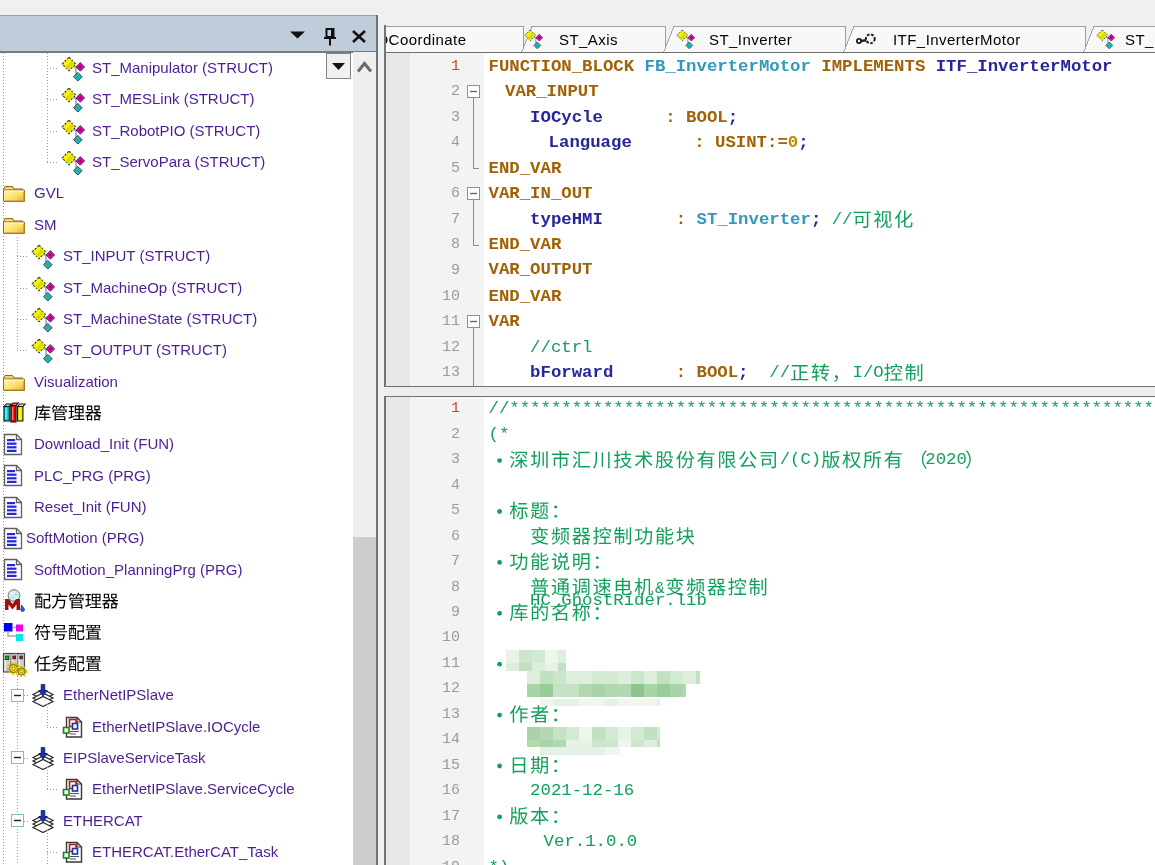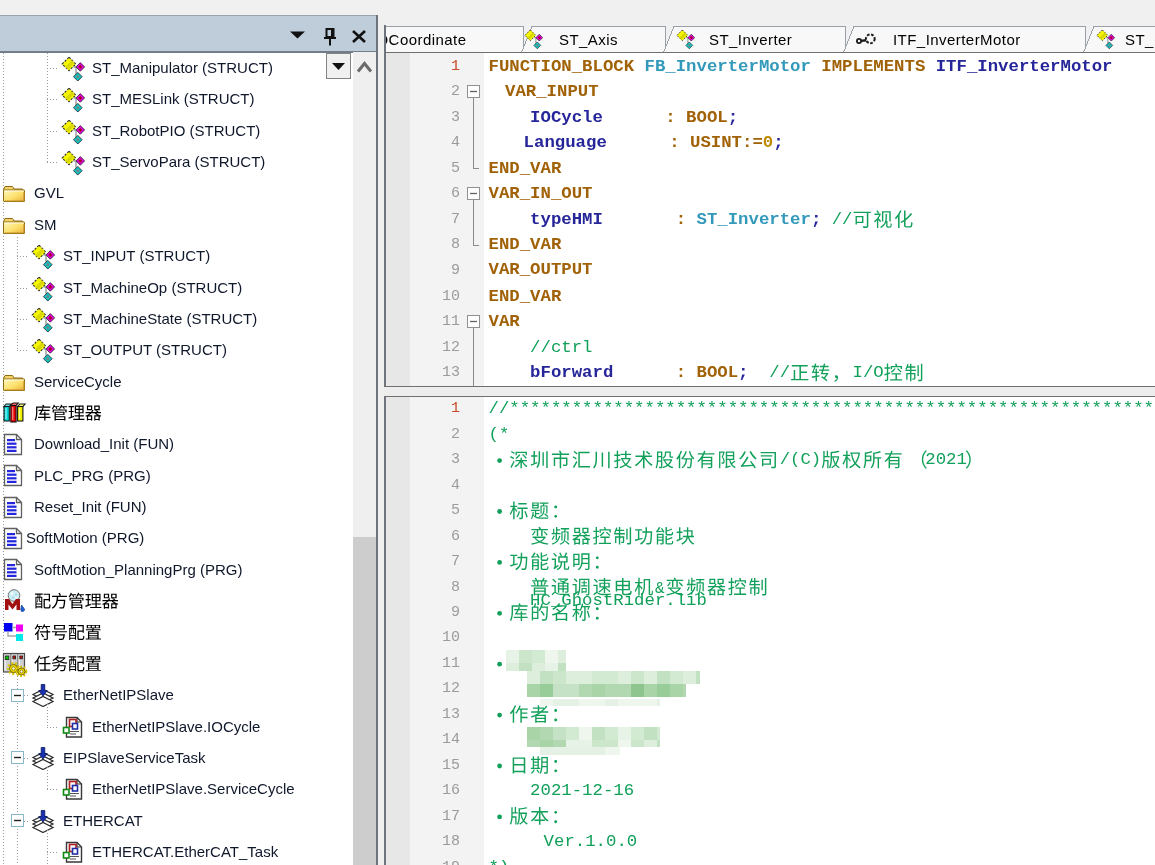--- a/index.html
+++ b/index.html
@@ -1,18 +1,18 @@
 <!DOCTYPE html>
 <html><head><meta charset="utf-8"><style>
 
 *{margin:0;padding:0;box-sizing:border-box}
 html,body{width:1155px;height:865px;background:#f0f0f0;overflow:hidden;position:relative;
  font-family:"Liberation Sans",sans-serif}
 .ab{position:absolute}
-.lbl{font:15px "Liberation Sans",sans-serif;color:#0f172a;white-space:pre}
+.lbl{font:15px "Liberation Sans",sans-serif;color:#4c1d95;white-space:pre}
 .code{font:bold 17.33px "Liberation Mono",monospace;white-space:pre;letter-spacing:0}
 .cmt{color:#11a05a;font-weight:normal}
 .kw{color:#a16207}
 .id{color:#26269a}
 .ty{color:#3399bb}
 .nm{color:#c08a00}
 .ln{font:15px "Liberation Mono",monospace;color:#9b9b9b;text-align:right;width:58px}
 .dotv{width:1px;background-image:repeating-linear-gradient(to bottom,#9a9a9a 0 1px,transparent 1px 3px)}
 .doth{height:1px;background-image:repeating-linear-gradient(to right,#9a9a9a 0 1px,transparent 1px 3px)}
 .tabt{font:15px "Liberation Sans",sans-serif;color:#000;white-space:nowrap;letter-spacing:0.45px}
@@ -216,33 +216,33 @@
   </svg>
 <div class="ab" style="left:473px;top:200.3px;width:1px;height:44.6px;background:#8a8a8a"></div>
 <div class="ab" style="left:473px;top:244.9px;width:6px;height:1px;background:#8a8a8a"></div>
 <svg class="ab" style="left:467.0px;top:315.1px" width="13" height="13">
     <use href="#fold"></use>
   </svg>
 <div class="ab" style="left:473px;top:328.1px;width:1px;height:57.9px;background:#8a8a8a"></div>
 <div class="ab code" style="left:488.5px;top:53.6px;line-height:25px;height:25px"><span class="kw">FUNCTION_BLOCK</span> <span class="ty">FB_InverterMotor</span> <span class="kw">IMPLEMENTS</span> <span class="id">ITF_InverterMotor</span></div>
 <div class="ab code" style="left:505px;top:79.1px;line-height:25px;height:25px"><span class="kw">VAR_INPUT</span></div>
 <div class="ab code" style="left:488.5px;top:104.7px;line-height:25px;height:25px"><span class="id">    IOCycle</span>      <span class="kw">: BOOL</span><span class="id">;</span></div>
-<div class="ab code" style="left:482px;top:130.2px;line-height:25px;height:25px"><span class="id">    Language</span>      <span class="kw">: USINT:=</span><span class="nm">0</span><span class="id">;</span></div>
+<div class="ab code" style="left:507px;top:130.2px;line-height:25px;height:25px"><span class="id">    Language</span>      <span class="kw">: USINT:=</span><span class="nm">0</span><span class="id">;</span></div>
 <div class="ab code" style="left:488.5px;top:155.8px;line-height:25px;height:25px"><span class="kw">END_VAR</span></div>
 <div class="ab code" style="left:488.5px;top:181.3px;line-height:25px;height:25px"><span class="kw">VAR_IN_OUT</span></div>
 <div class="ab code" style="left:488.5px;top:206.9px;line-height:25px;height:25px"><span class="id">    typeHMI</span>       <span class="kw">: </span><span class="ty">ST_Inverter</span><span class="id">;</span><span class="cmt"> //      </span></div>
 <div class="ab code" style="left:488.5px;top:232.4px;line-height:25px;height:25px"><span class="kw">END_VAR</span></div>
 <div class="ab code" style="left:488.5px;top:257px;line-height:25px;height:25px"><span class="kw">VAR_OUTPUT</span></div>
 <div class="ab code" style="left:488.5px;top:283.6px;line-height:25px;height:25px"><span class="kw">END_VAR</span></div>
 <div class="ab code" style="left:488.5px;top:309.1px;line-height:25px;height:25px"><span class="kw">VAR</span></div>
 <div class="ab code" style="left:488.5px;top:334.6px;line-height:25px;height:25px"><span class="cmt">    //ctrl</span></div>
 <div class="ab code" style="left:488.5px;top:360.2px;line-height:25px;height:25px"><span class="id">    bForward</span>      <span class="kw">: BOOL</span><span class="id">;</span><span class="cmt">  //      I/O</span></div>
 <div class="ab code" style="left:488.5px;top:396.4px;line-height:25px;height:25px;right:0;overflow:hidden"><span class="cmt">//**********************************************************************</span></div>
 <div class="ab code" style="left:488.5px;top:421.8px;line-height:25px;height:25px"><span class="cmt">(*</span></div>
-<div class="ab code" style="left:488.5px;top:447.3px;line-height:25px;height:25px"><span class="cmt">                            /(C)          2021</span></div>
+<div class="ab code" style="left:488.5px;top:447.3px;line-height:25px;height:25px"><span class="cmt">                            /(C)          2020</span></div>
 <div class="ab code" style="left:488.5px;top:588px;line-height:25px;height:25px"><span class="cmt">    HC_GhostRider.lib</span></div>
 <div class="ab code" style="left:488.5px;top:778.1px;line-height:25px;height:25px"><span class="cmt">    2021-12-16</span></div>
 <div class="ab code" style="left:502px;top:829.0px;line-height:25px;height:25px"><span class="cmt">    Ver.1.0.0</span></div>
 <div class="ab code" style="left:488.5px;top:854.5px;line-height:25px;height:25px"><span class="cmt">*)</span></div>
 <div class="ab" style="left:506px;top:650px;width:13px;height:13px;background:#e8f3e8"></div>
 <div class="ab" style="left:519px;top:650px;width:13px;height:13px;background:#cce6cc"></div>
 <div class="ab" style="left:532px;top:650px;width:13px;height:13px;background:#d2ead2"></div>
 <div class="ab" style="left:545px;top:650px;width:13px;height:13px;background:#eef6ee"></div>
 <div class="ab" style="left:558px;top:650px;width:8px;height:13px;background:#ddeedd"></div>
 <div class="ab" style="left:506px;top:663px;width:13px;height:8px;background:#ddeedd"></div>
@@ -352,21 +352,21 @@
     <use href="#struct"></use>
   </svg>
 <div class="ab lbl" style="left:63px;top:309.9px">ST_MachineState (STRUCT)</div>
 <svg class="ab" style="left:31.0px;top:337.2px" width="24" height="26">
     <use href="#struct"></use>
   </svg>
 <div class="ab lbl" style="left:63px;top:341.2px">ST_OUTPUT (STRUCT)</div>
 <svg class="ab" style="left:2.0px;top:372.6px" width="24" height="19">
     <use href="#folder"></use>
   </svg>
-<div class="ab lbl" style="left:34px;top:372.6px">ServiceCycle</div>
+<div class="ab lbl" style="left:34px;top:372.6px">Visualization</div>
 <svg class="ab" style="left:2.0px;top:400.0px" width="26" height="24">
     <use href="#lib"></use>
   </svg>
 <svg class="ab" style="left:2.0px;top:432.8px" width="22" height="23">
     <use href="#pou"></use>
   </svg>
 <div class="ab lbl" style="left:34px;top:435.3px">Download_Init (FUN)</div>
 <svg class="ab" style="left:2.0px;top:464.2px" width="22" height="23">
     <use href="#pou"></use>
   </svg>

